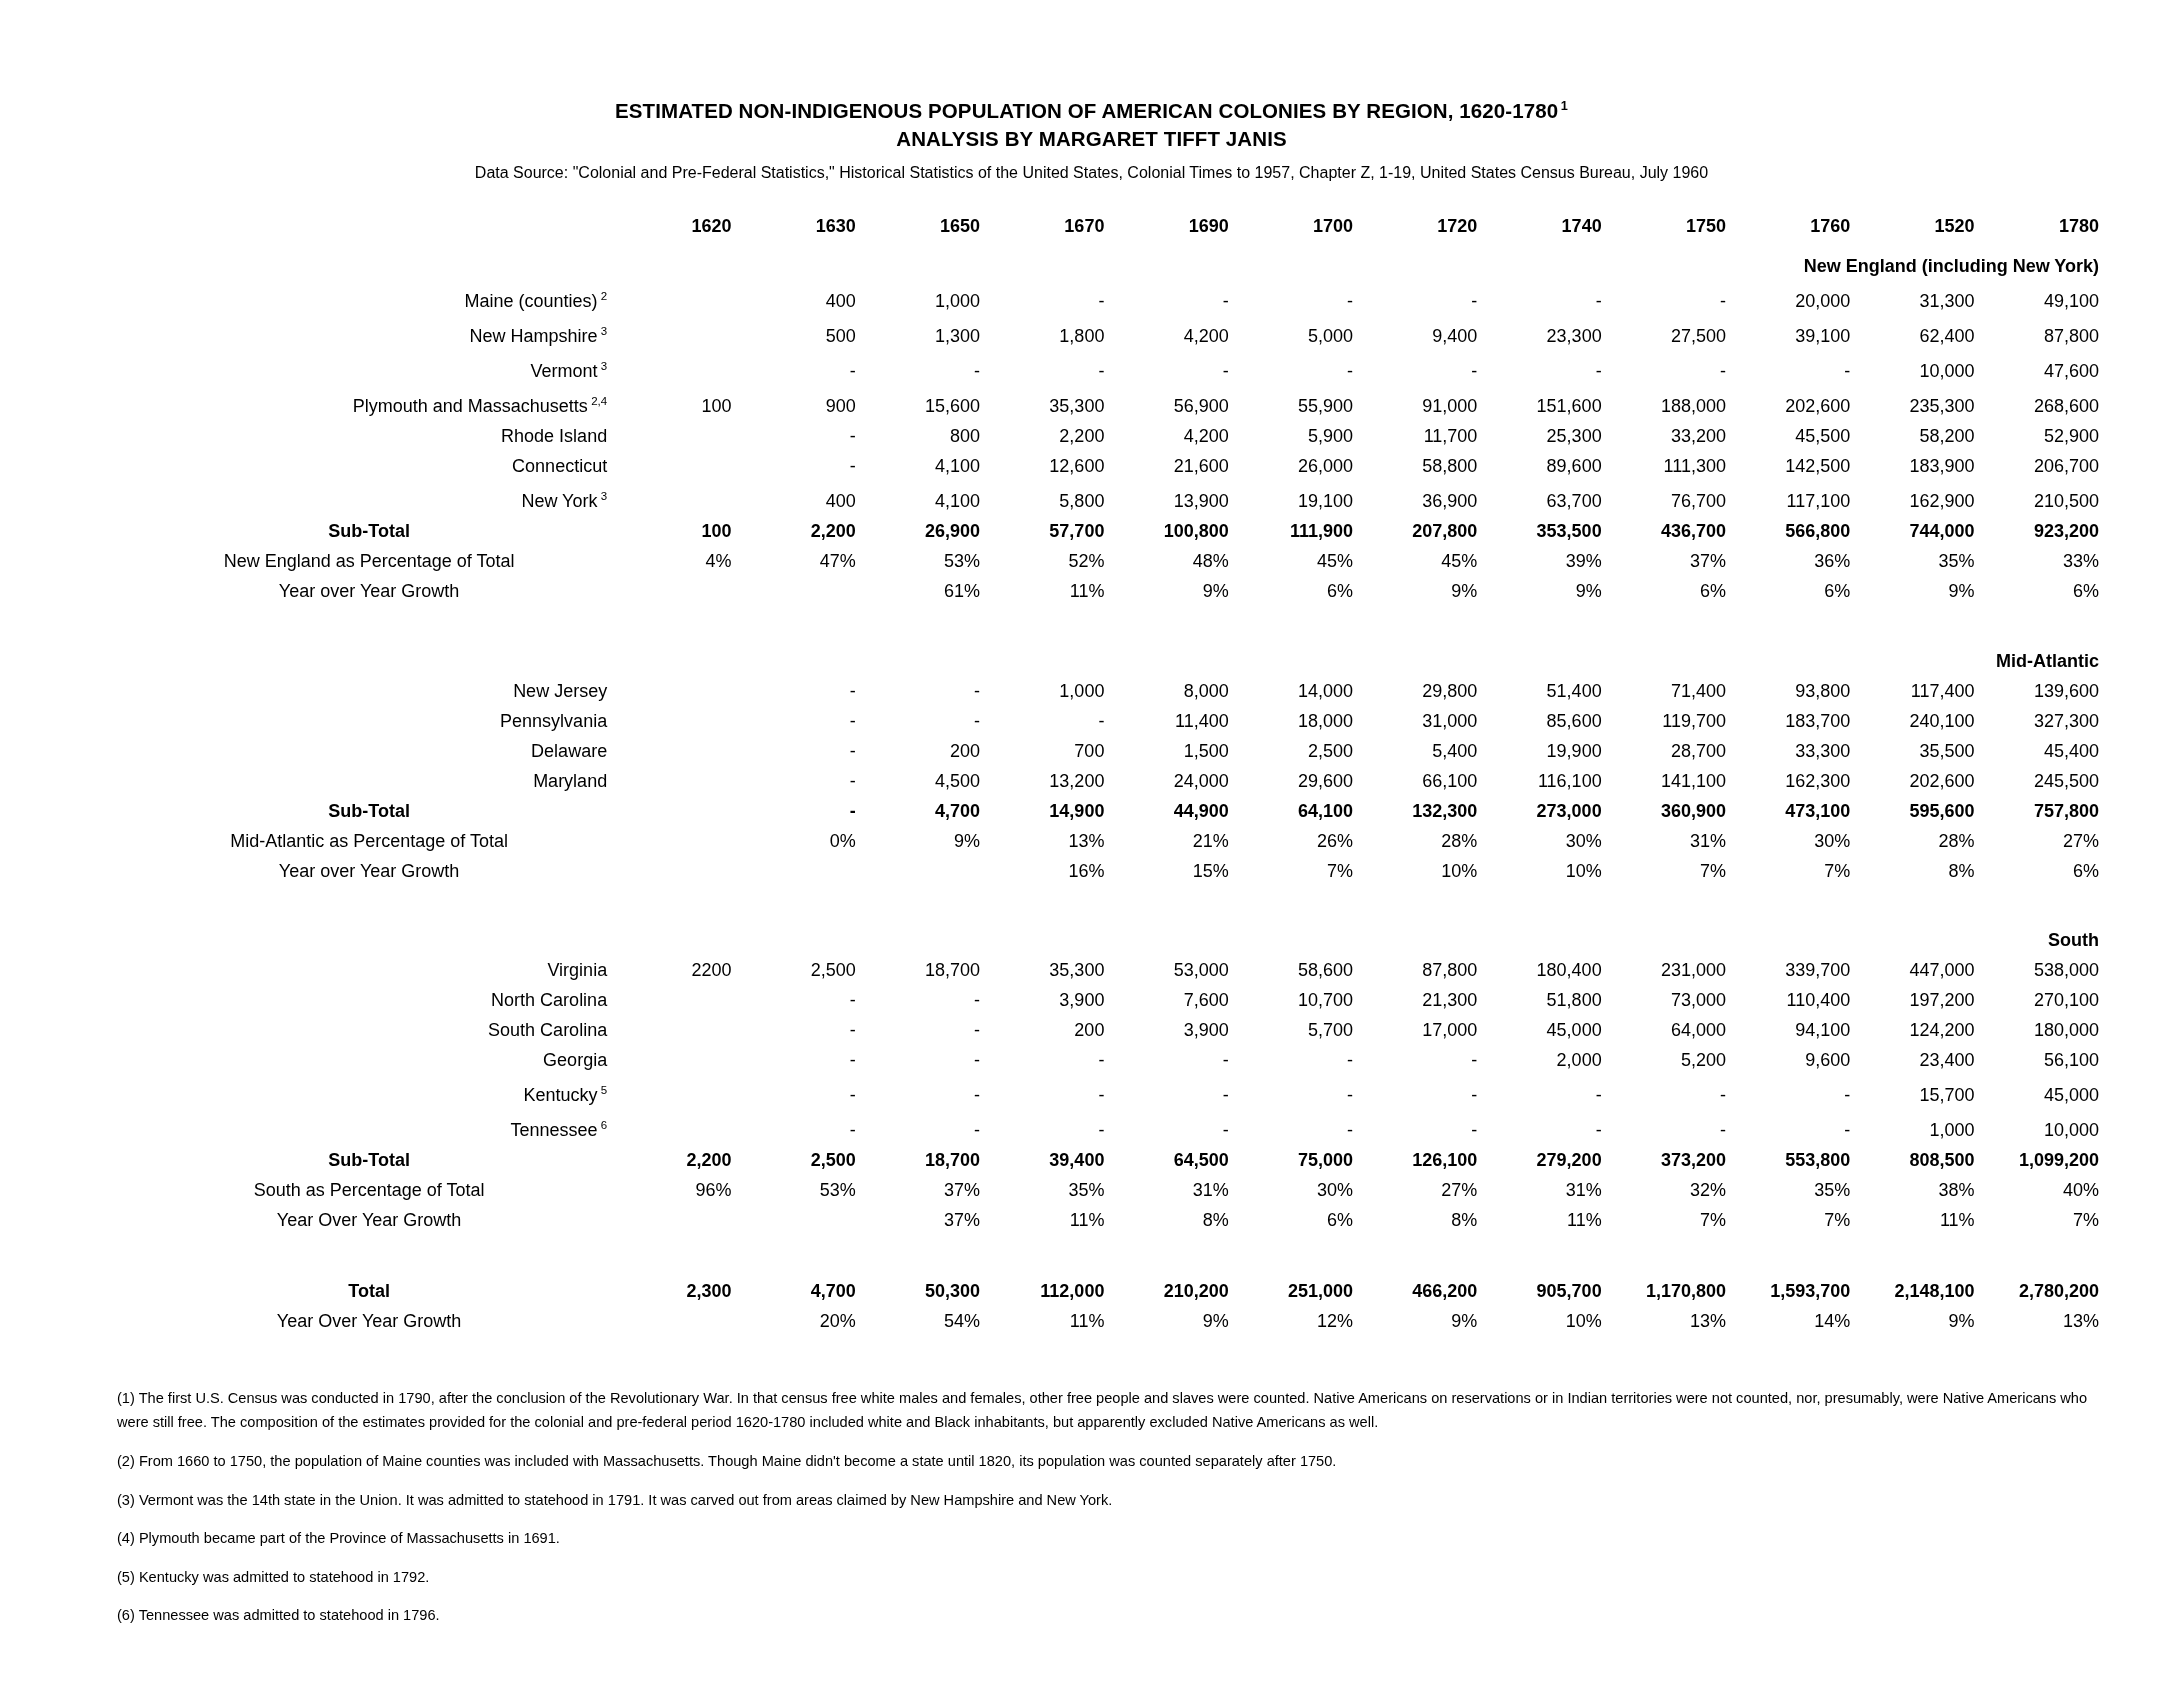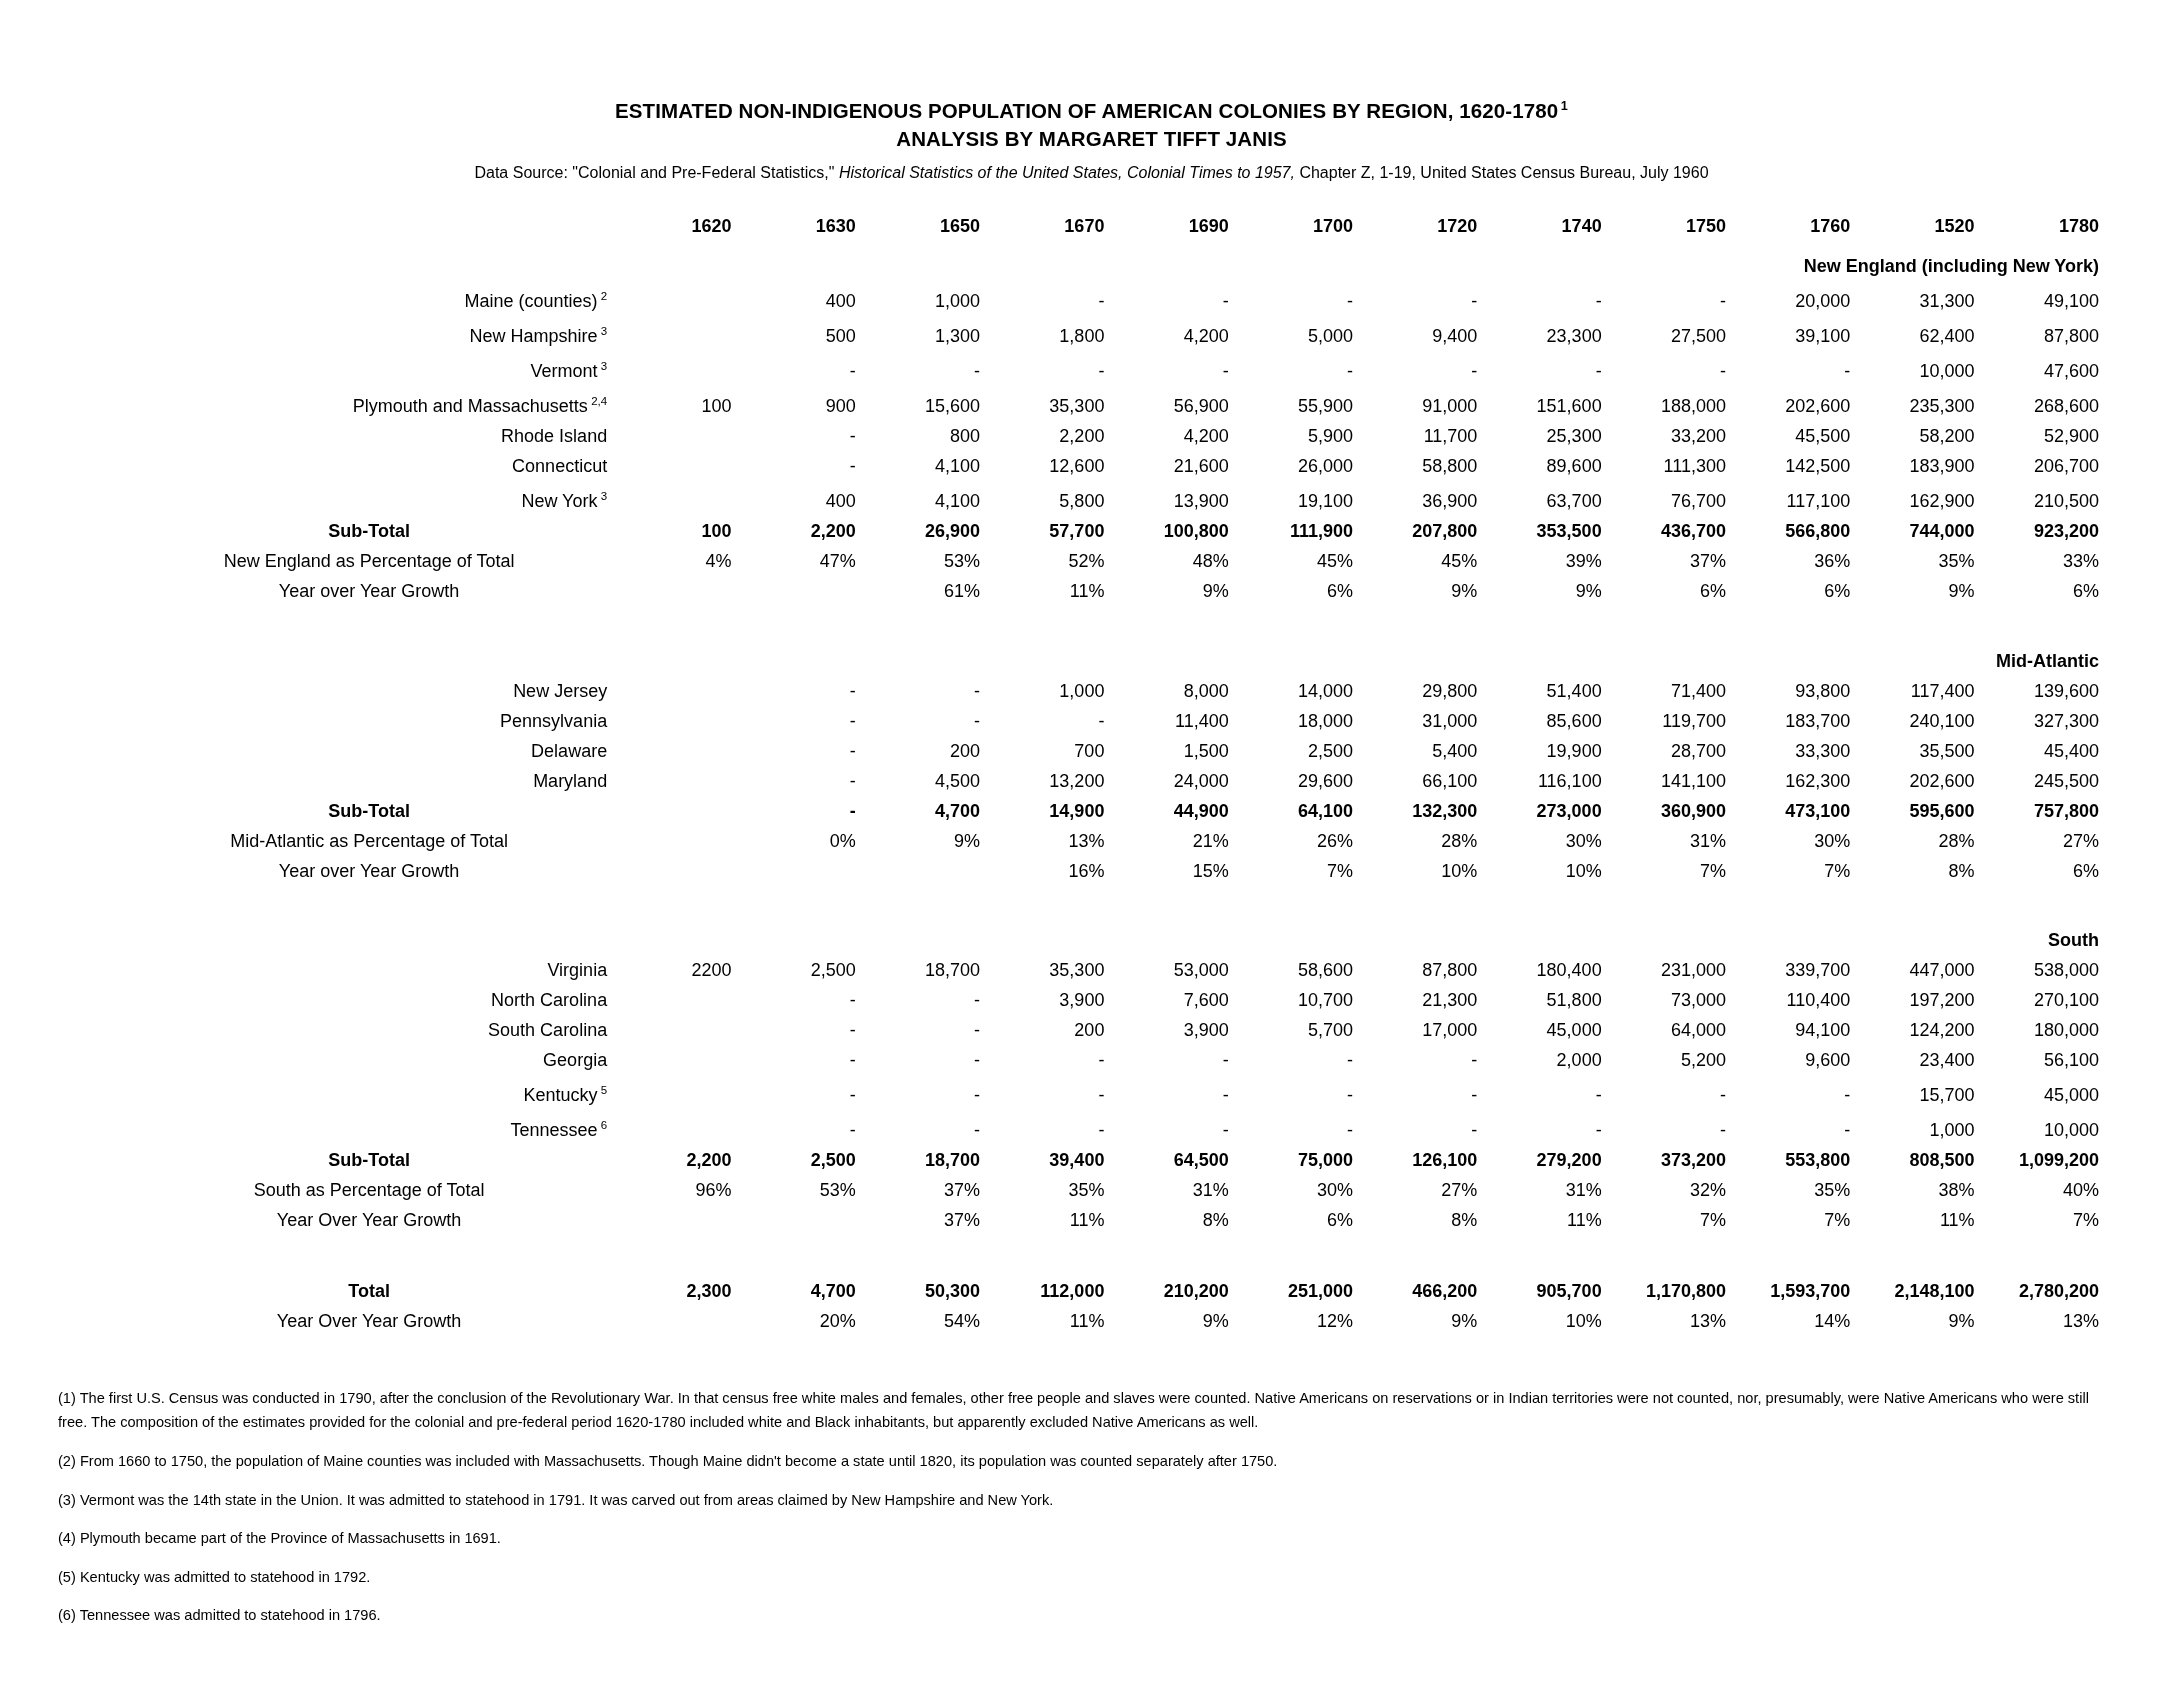--- a/index.html
+++ b/index.html
@@ -38,21 +38,21 @@
     font-weight: bold;
     line-height: 29px;
     letter-spacing: 0.1px;
   }
   .title-source {
     font-size: 16px;
     font-weight: normal;
     line-height: 28px;
     margin-top: 5.3px;
   }
-  .title-source .ital { font-style: italic; }
+  .title-source .ital { }
   sup.fn {
     font-size: 0.62em;
     vertical-align: super;
     font-weight: bold;
     padding-left: 2.6px;
   }
 
   
   .table-wrap {
     margin-top: 24px;
@@ -113,21 +113,21 @@
   td.rowlabel sup {
     font-size: 0.64em;
     vertical-align: super;
     padding-left: 3.3px;
   }
   tr.spacer td { height: 29px; line-height: 29px; font-size: 1.3px; }
   tr.spacer-big td { height: 41px; line-height: 41px; font-size: 1.3px; }
 
   
   .footnotes {
-    padding-left: 58px;
+    padding-left: 117px;
     padding-right: 86px;
     margin-top: 50px;
   }
   .footnote {
     font-size: 14.6px;
     line-height: 24px;
     margin-bottom: 14.6px;
     text-align: left;
   }
 </style>

